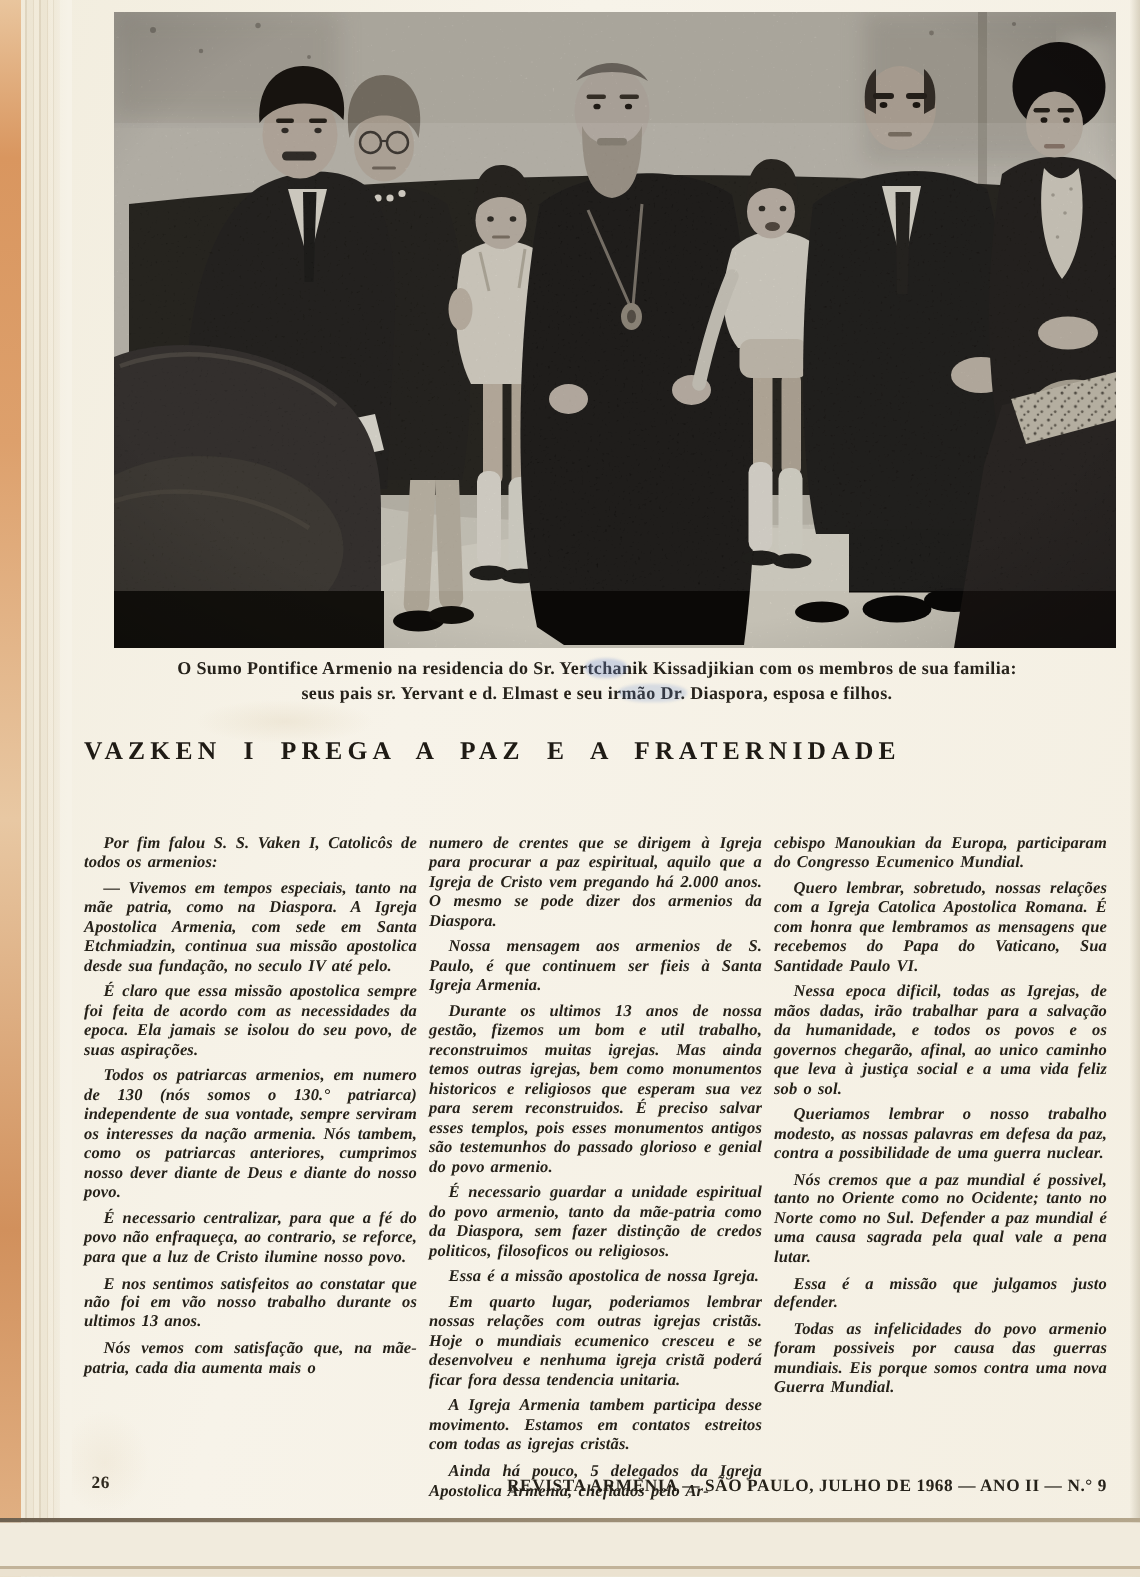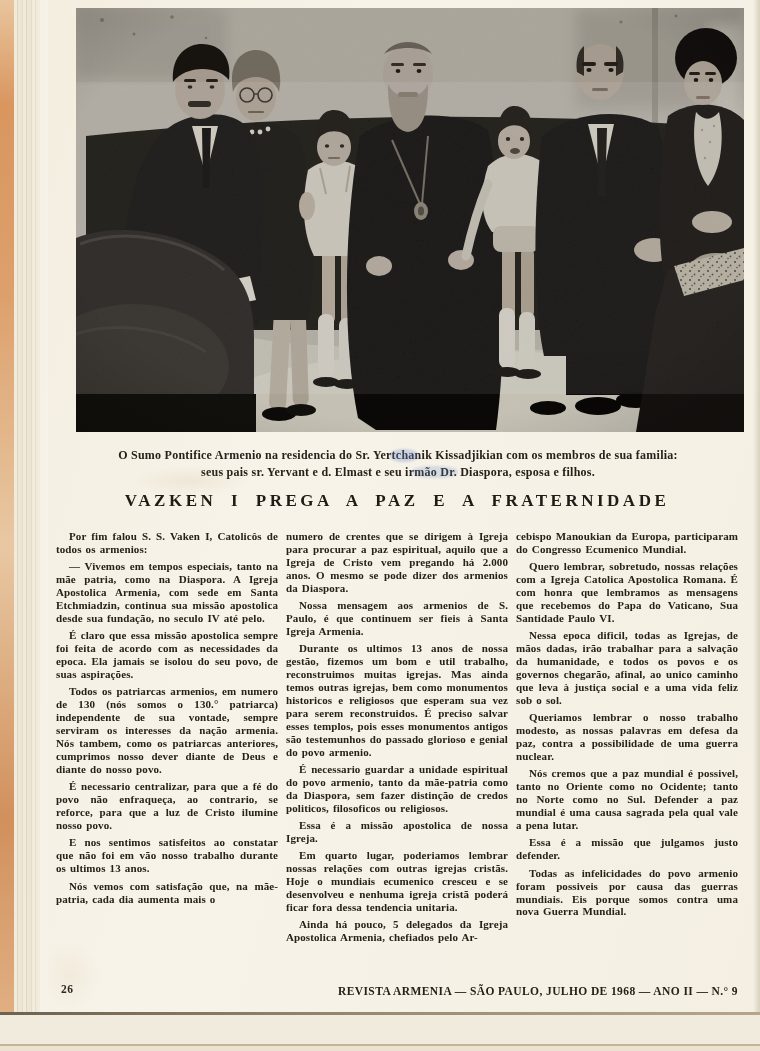--- a/index.html
+++ b/index.html
@@ -18,30 +18,30 @@
   
   .bottom-line{position:absolute;left:0;top:1012px;width:760px;height:3px;
            background:linear-gradient(90deg,#6e6150,#9d8e76 55%,#b4a68c);}
   .below-band{position:absolute;left:0;top:1015px;width:760px;height:29px;background:#f1ebdd;}
   .below-line2{position:absolute;left:0;top:1044px;width:760px;height:2px;background:#c2b399;}
   .below-band2{position:absolute;left:0;top:1046px;width:760px;height:5px;background:#ebe2d0;}
   
   .photo{position:absolute;left:76px;top:8px;width:668px;height:424px;background:#c6c1b6;}
   .photo svg{display:block;}
   
-  .caption{position:absolute;left:60px;top:447px;width:676px;text-align:center;
+  .caption{position:absolute;left:60px;top:437px;width:676px;text-align:center;
            font-weight:bold;font-size:12px;line-height:17px;letter-spacing:.25px;color:#26221b;}
   .smudge{position:absolute;border-radius:45%;filter:blur(1px);}
   .s1{left:330px;top:2px;width:28px;height:13px;background:rgba(105,135,205,.30);}
   .s2{left:352px;top:19px;width:46px;height:12px;background:rgba(100,135,205,.22);}
   
-  .headline{position:absolute;left:56px;top:491px;width:682px;margin:0;text-align:center;
+  .headline{position:absolute;left:56px;top:491px;width:682px;margin:0;
            font-weight:bold;font-size:17px;letter-spacing:3.5px;word-spacing:7px;color:#1f1b15;}
   
-  .columns{position:absolute;left:56px;top:530px;width:682px;display:flex;gap:8px;}
+  .columns{position:absolute;left:56px;top:556px;width:682px;display:flex;gap:8px;font-style:italic;}
   .col{width:222px;}
   .col p{margin:0 0 4.5px 0;font-size:11px;line-height:12.9px;font-weight:bold;
          text-align:justify;text-indent:13px;letter-spacing:.1px;word-spacing:1.2px;color:#26221a;}
   .col p.cont{text-indent:0;}
   
   .footer{position:absolute;left:56px;top:983px;width:682px;height:16px;
           font-weight:bold;font-size:11.5px;letter-spacing:.4px;color:#26221a;}
   .pgnum{position:absolute;left:5px;top:0;}
   .fline{position:absolute;right:0;top:2px;}
   
@@ -264,20 +264,21 @@
       <p>E nos sentimos satisfeitos ao constatar que não foi em vão nosso trabalho durante os ultimos 13 anos.</p>
       <p>Nós vemos com satisfação que, na mãe-patria, cada dia aumenta mais o</p>
     </div>
     <div class="col">
       <p class="cont">numero de crentes que se dirigem à Igreja para procurar a paz espiritual, aquilo que a Igreja de Cristo vem pregando há 2.000 anos. O mesmo se pode dizer dos armenios da Diaspora.</p>
       <p>Nossa mensagem aos armenios de S. Paulo, é que continuem ser fieis à Santa Igreja Armenia.</p>
       <p>Durante os ultimos 13 anos de nossa gestão, fizemos um bom e util trabalho, reconstruimos muitas igrejas. Mas ainda temos outras igrejas, bem como monumentos historicos e religiosos que esperam sua vez para serem reconstruidos. É preciso salvar esses templos, pois esses monumentos antigos são testemunhos do passado glorioso e genial do povo armenio.</p>
       <p>É necessario guardar a unidade espiritual do povo armenio, tanto da mãe-patria como da Diaspora, sem fazer distinção de credos politicos, filosoficos ou religiosos.</p>
       <p>Essa é a missão apostolica de nossa Igreja.</p>
       <p>Em quarto lugar, poderiamos lembrar nossas relações com outras igrejas cristãs. Hoje o mundiais ecumenico cresceu e se desenvolveu e nenhuma igreja cristã poderá ficar fora dessa tendencia unitaria.</p>
+      <p>A Igreja Armenia tambem participa desse movimento. Estamos em contatos estreitos com todas as igrejas cristãs.</p>
       <p>Ainda há pouco, 5 delegados da Igreja Apostolica Armenia, chefiados pelo Ar-</p>
     </div>
     <div class="col">
       <p class="cont">cebispo Manoukian da Europa, participaram do Congresso Ecumenico Mundial.</p>
       <p>Quero lembrar, sobretudo, nossas relações com a Igreja Catolica Apostolica Romana. É com honra que lembramos as mensagens que recebemos do Papa do Vaticano, Sua Santidade Paulo VI.</p>
       <p>Nessa epoca dificil, todas as Igrejas, de mãos dadas, irão trabalhar para a salvação da humanidade, e todos os povos e os governos chegarão, afinal, ao unico caminho que leva à justiça social e a uma vida feliz sob o sol.</p>
       <p>Queriamos lembrar o nosso trabalho modesto, as nossas palavras em defesa da paz, contra a possibilidade de uma guerra nuclear.</p>
       <p>Nós cremos que a paz mundial é possivel, tanto no Oriente como no Ocidente; tanto no Norte como no Sul. Defender a paz mundial é uma causa sagrada pela qual vale a pena lutar.</p>
       <p>Essa é a missão que julgamos justo defender.</p>
       <p>Todas as infelicidades do povo armenio foram possiveis por causa das guerras mundiais. Eis porque somos contra uma nova Guerra Mundial.</p>

